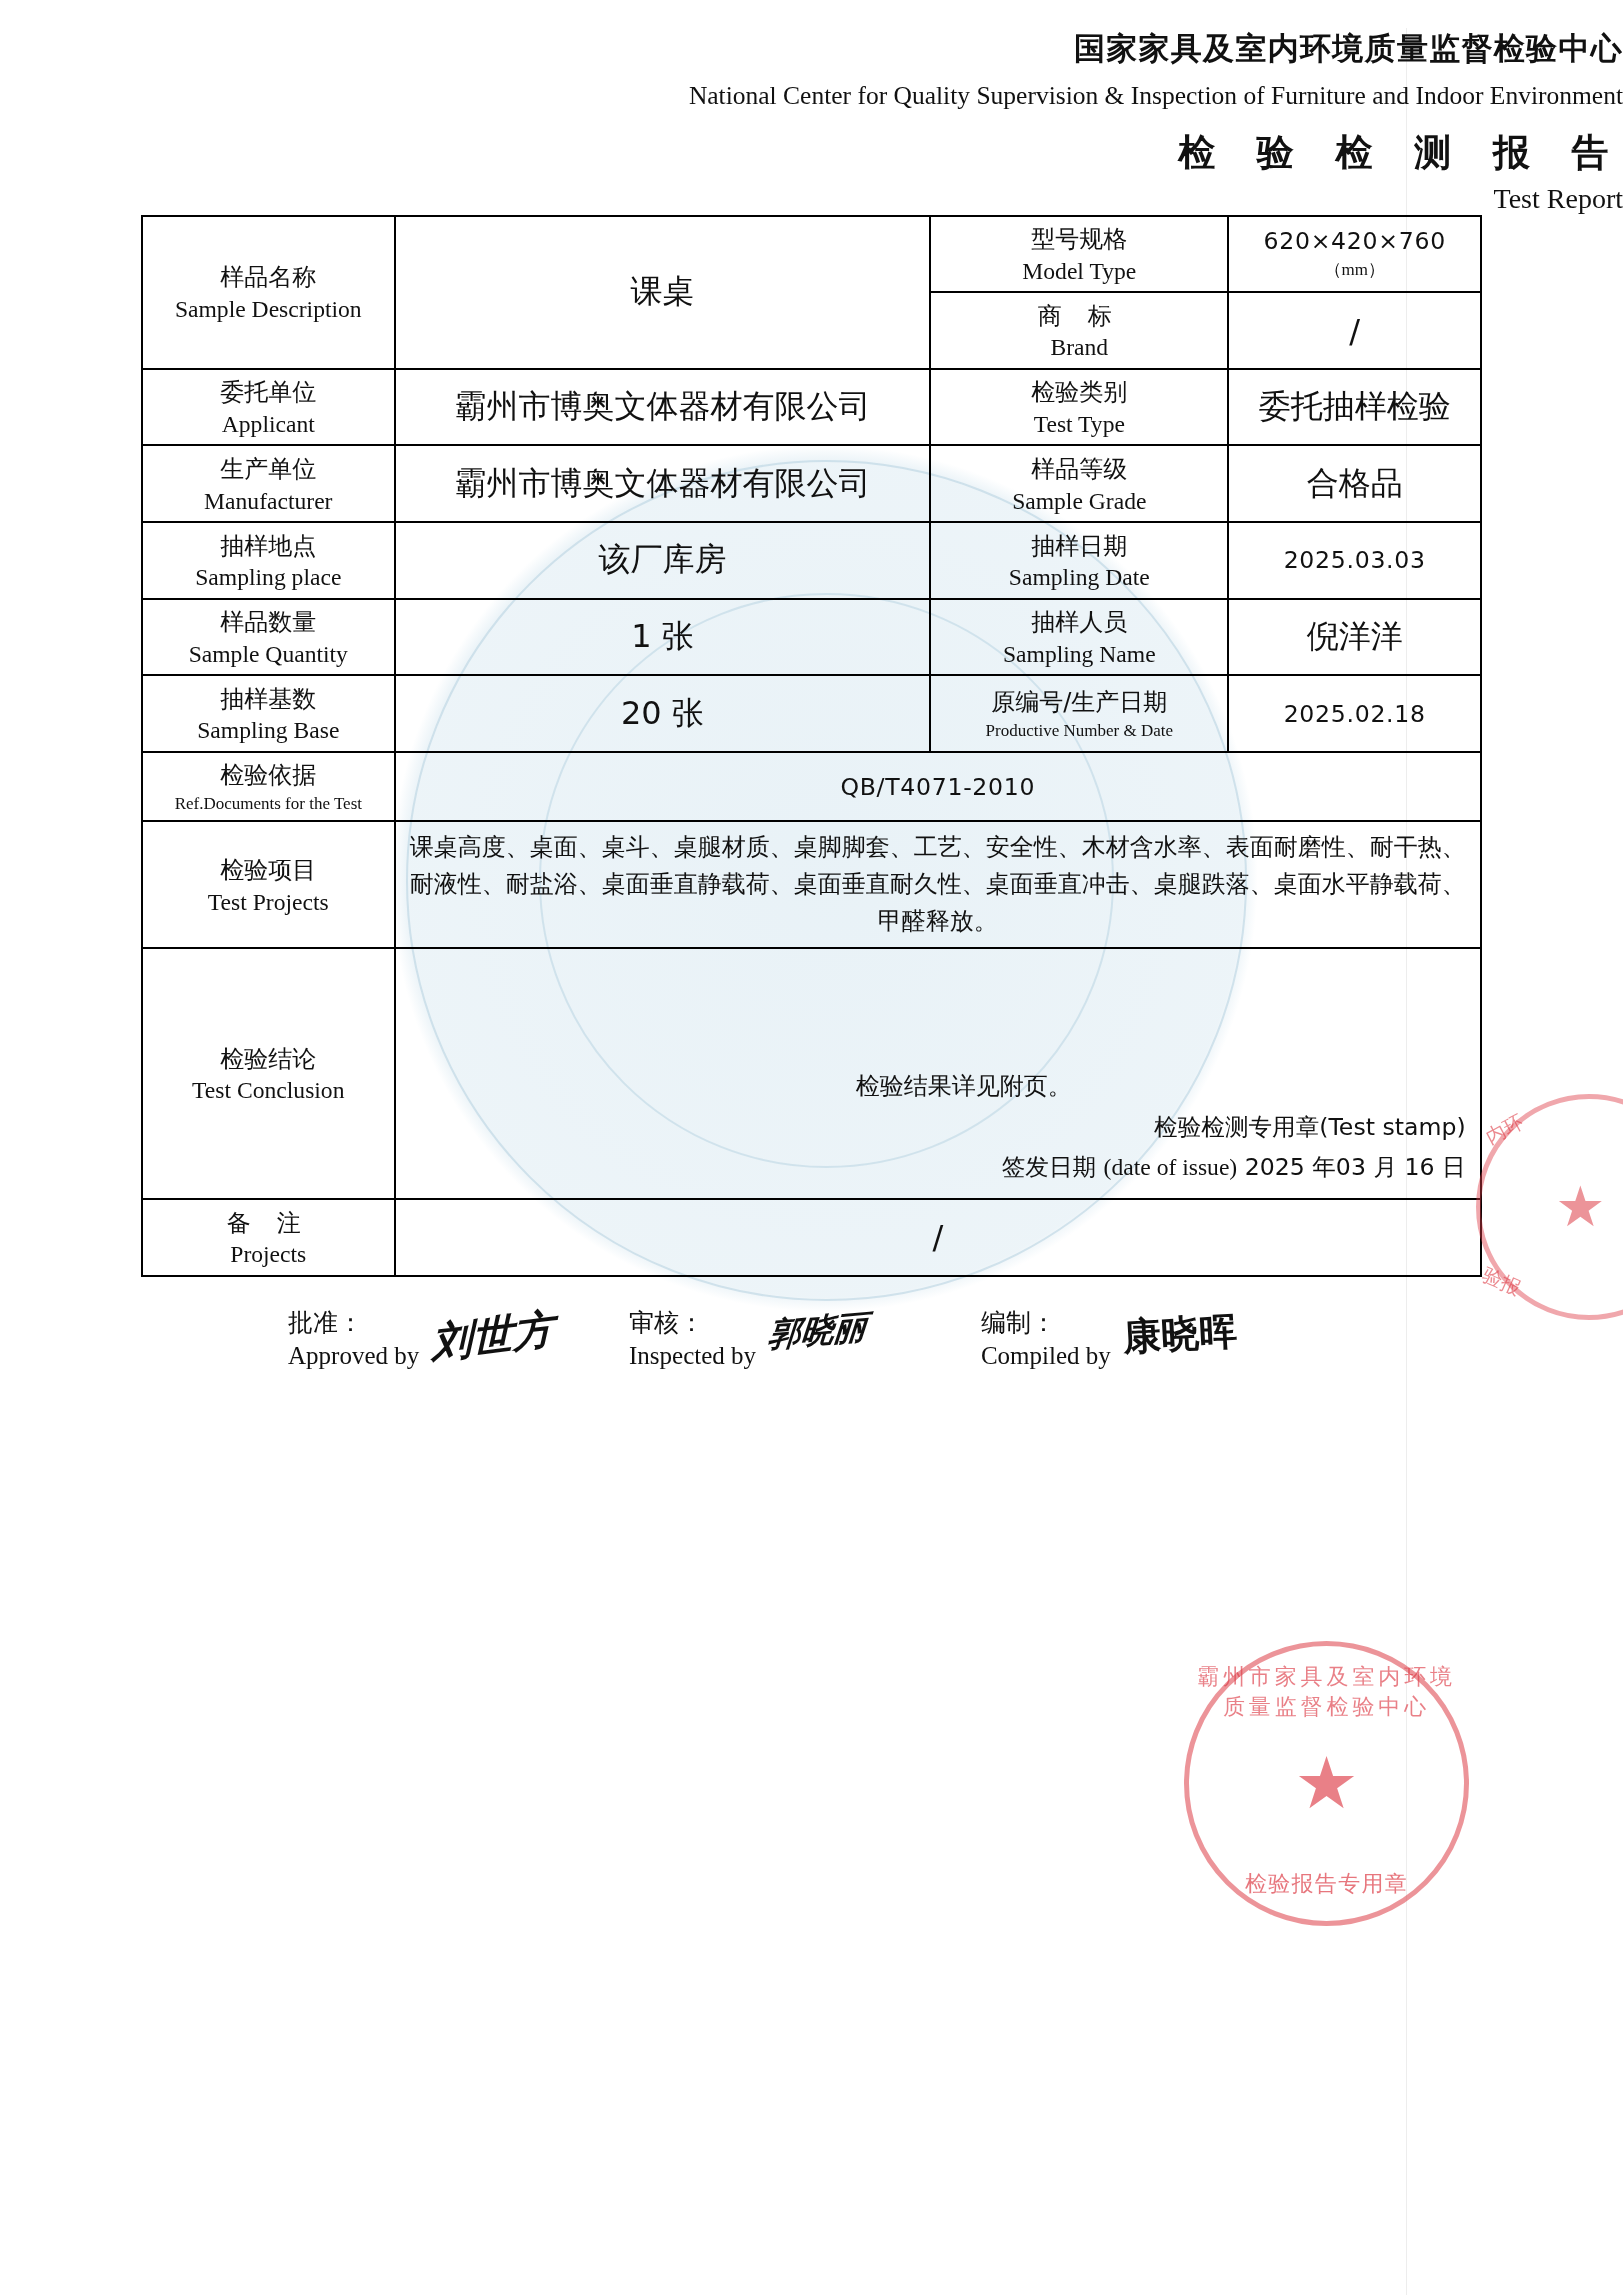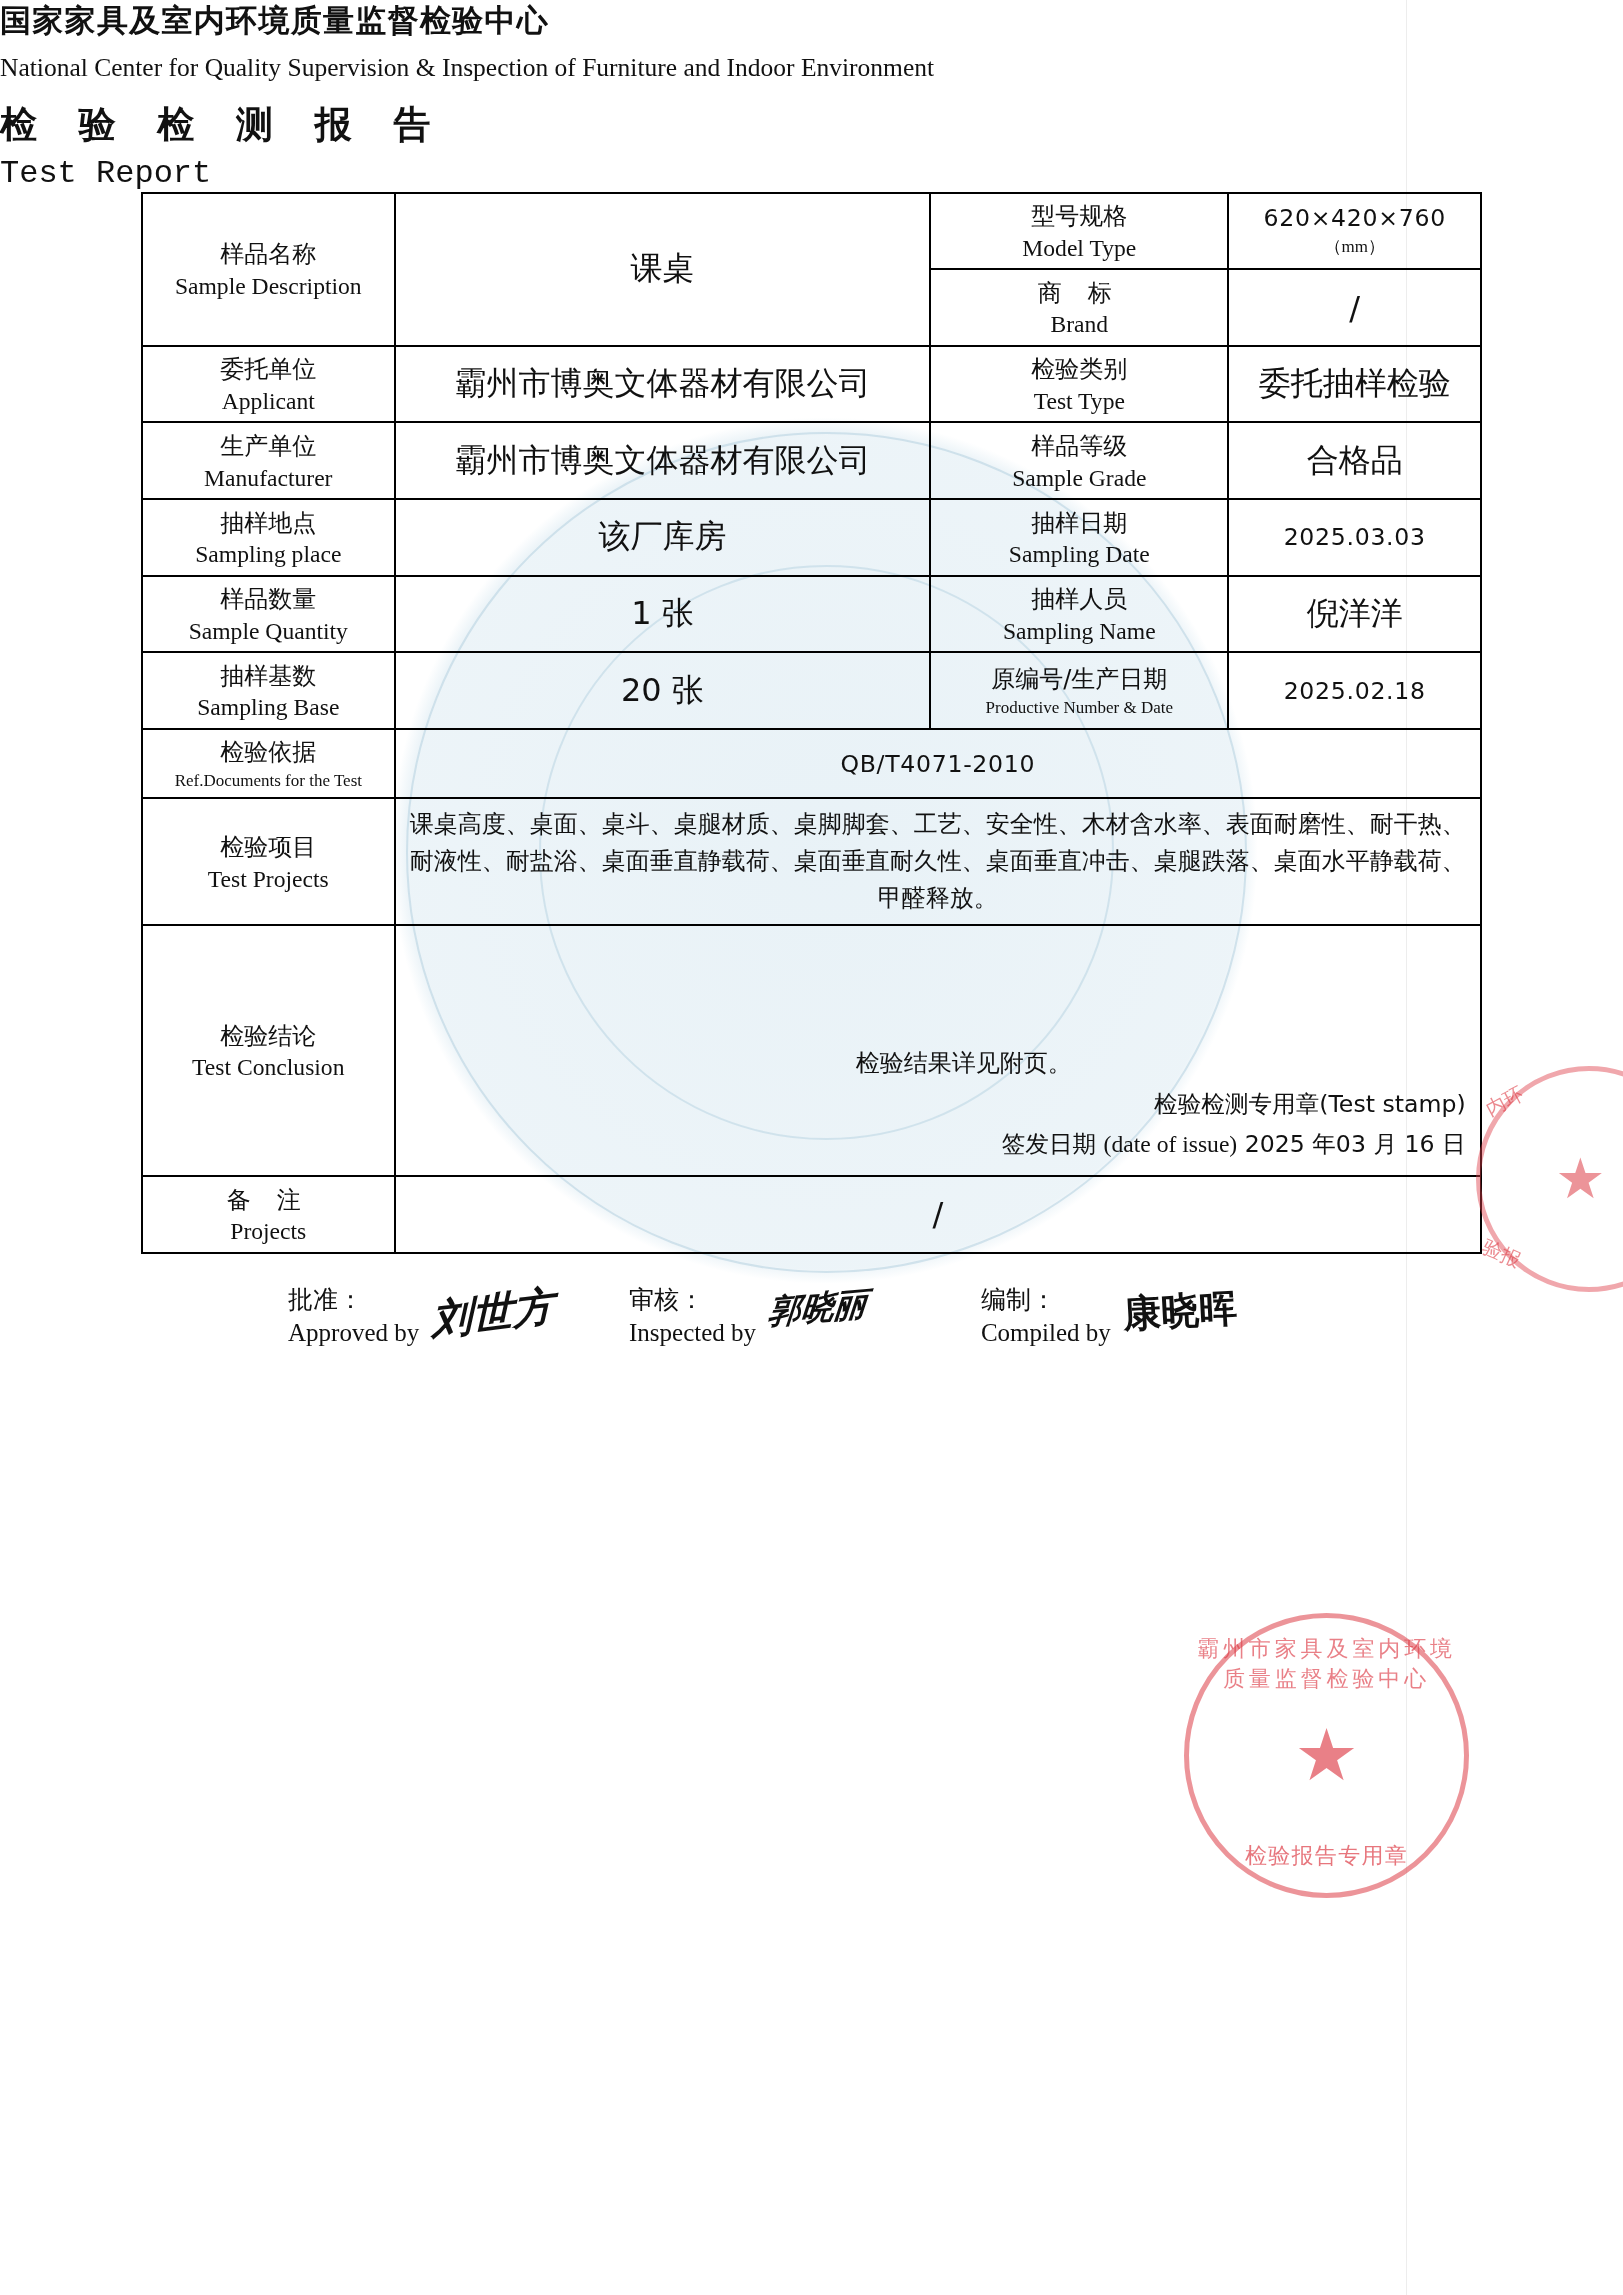--- a/index.html
+++ b/index.html
@@ -40,44 +40,45 @@
     position:absolute;
     left:22%; top:22%;
     width:56%; height:56%;
     border-radius:50%;
     border:2px solid rgba(176,206,222,0.45);
   }
 
   .content { position:relative; z-index:2; }
 
   .hdr {
-    text-align:left;
+    text-align:right;
+    margin-top:28px;
   }
   .hdr-cn {
     font-family:"DejaVu Sans", sans-serif;
     font-weight:bold;
     font-size:31px;
     letter-spacing:1.3px;
   }
   .hdr-en {
     font-size:25.5px;
     margin-top:10.5px;
     font-family:"Liberation Serif", serif;
   }
   .hdr-title {
     font-family:"DejaVu Sans", sans-serif;
     font-weight:bold;
     font-size:37px;
     letter-spacing:14.4px;
     margin-top:17px;
   }
   .hdr-title-en {
-    font-size:32px;
+    font-size:28px;
     margin-top:5.2px;
-    font-family:Liberation Mono, monospace;
+    font-family:Liberation Serif, serif;
   }
 
   .meta-row {
     display:flex;
     justify-content:space-between;
     align-items:flex-end;
     margin:17px 79px 6.5px 147px;
     font-size:26px;
   }
   .meta-no { font-family:"DejaVu Sans", sans-serif; font-weight:bold; font-size:27px;}

